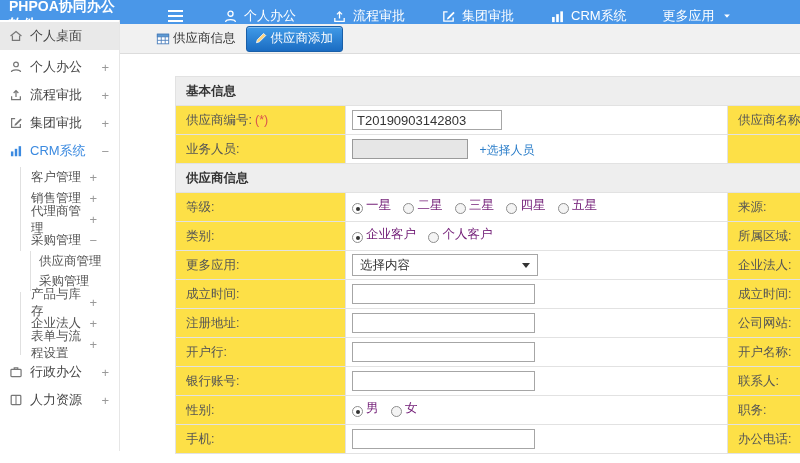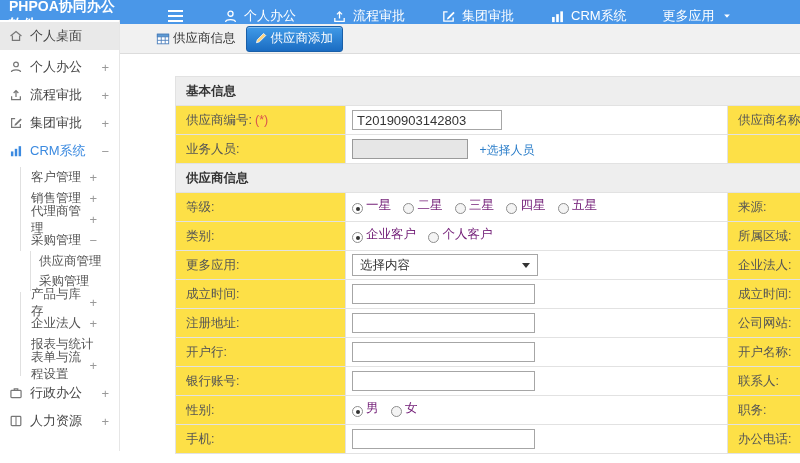--- a/index.html
+++ b/index.html
@@ -231,23 +231,20 @@
   </div>
   <div class="side-item lvl1 sp1">
     <span class="slabel">产品与库存</span>
     <span class="expander">+</span>
   </div>
   <div class="side-item lvl1">
     <span class="slabel">企业法人</span>
     <span class="expander">+</span>
   </div>
   <div class="side-item lvl1">
-    <span class="slabel">报表与统计</span>
-  </div>
-  <div class="side-item lvl1">
     <span class="slabel">表单与流程设置</span>
     <span class="expander">+</span>
   </div>
   <div class="side-item lvl0 gap-top">
     <span class="sicon">
         <svg class="ic ic14">
           <use href="#i-case"></use>
         </svg>
       </span>
     <span class="slabel">行政办公</span>

